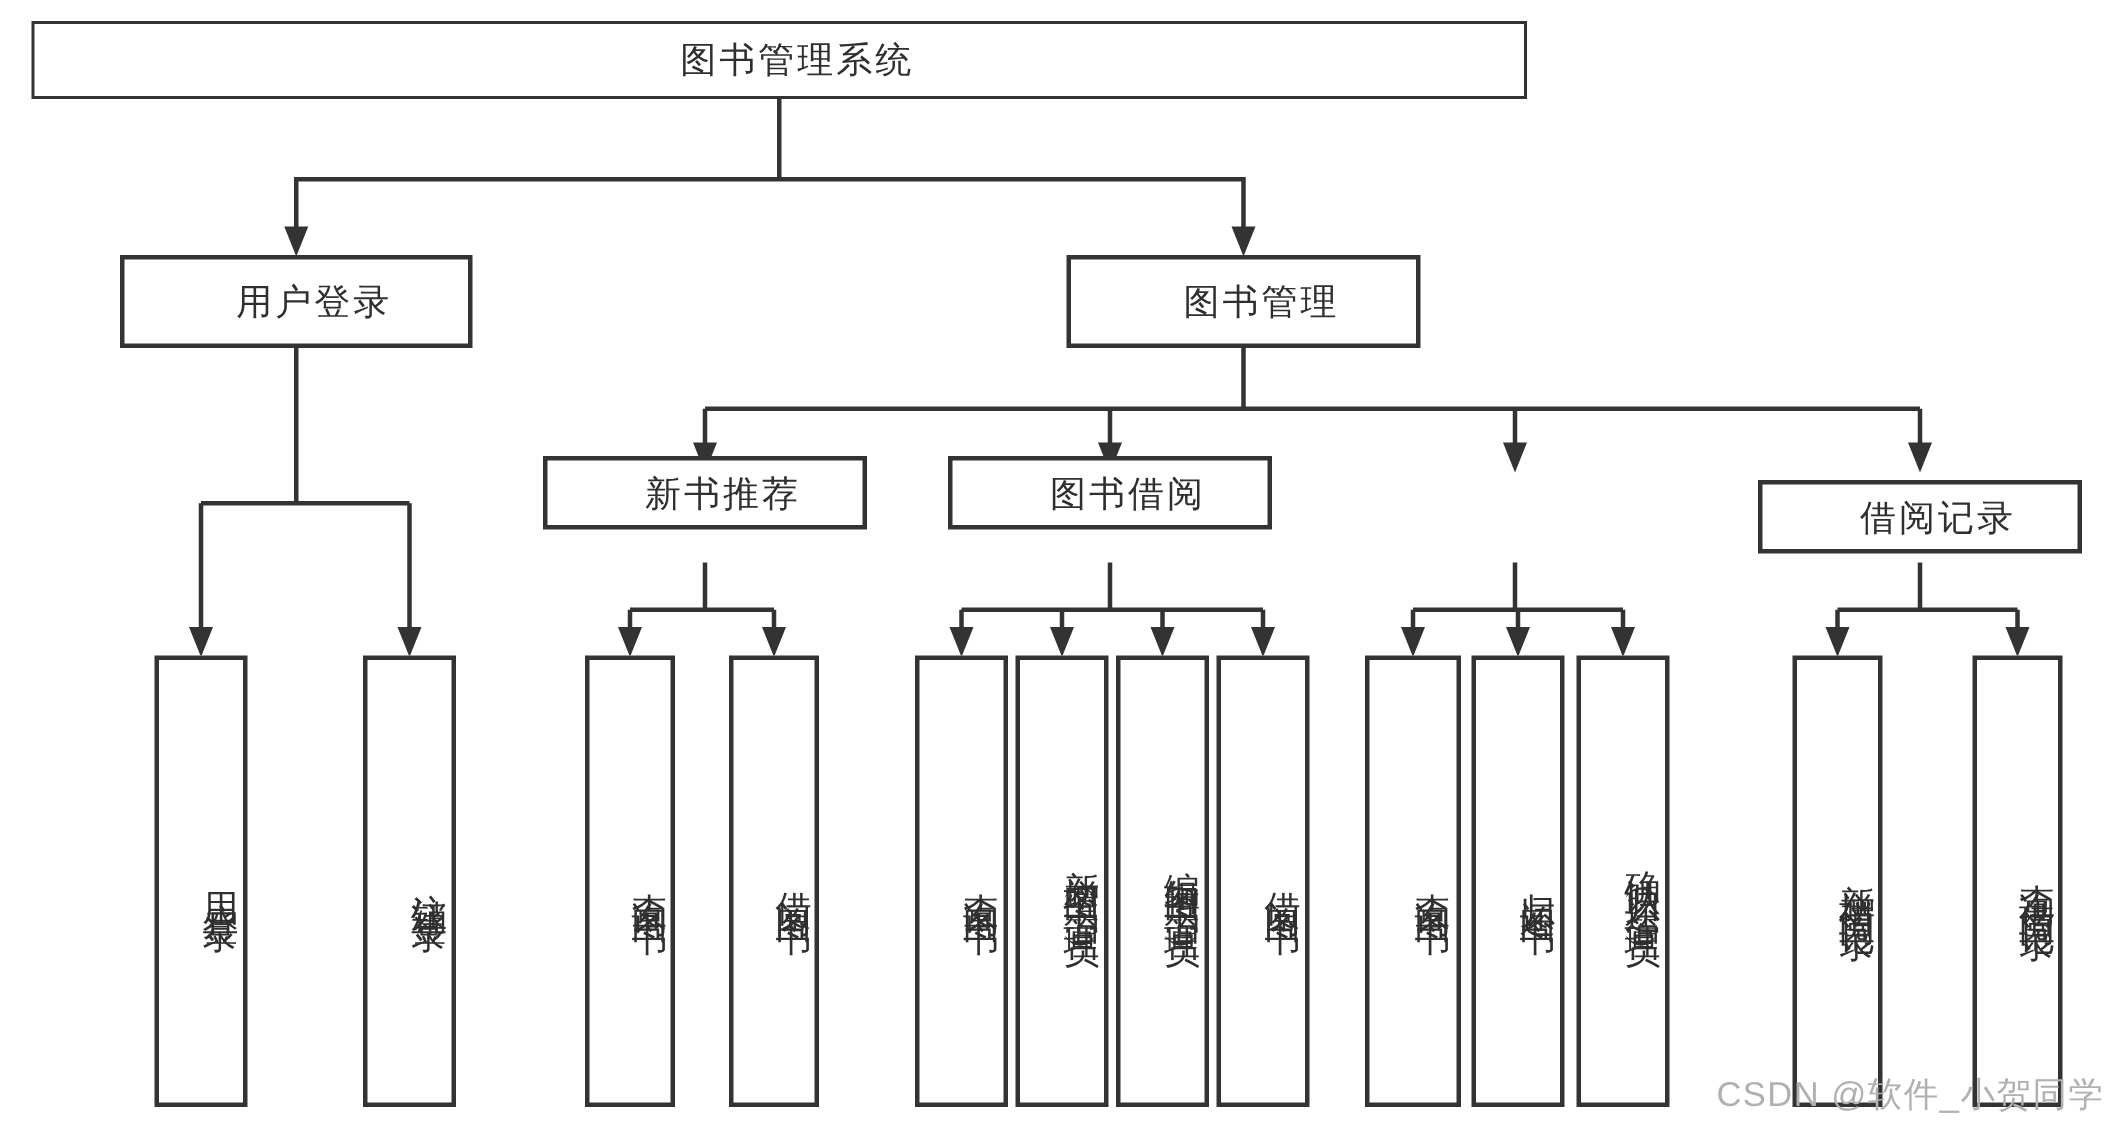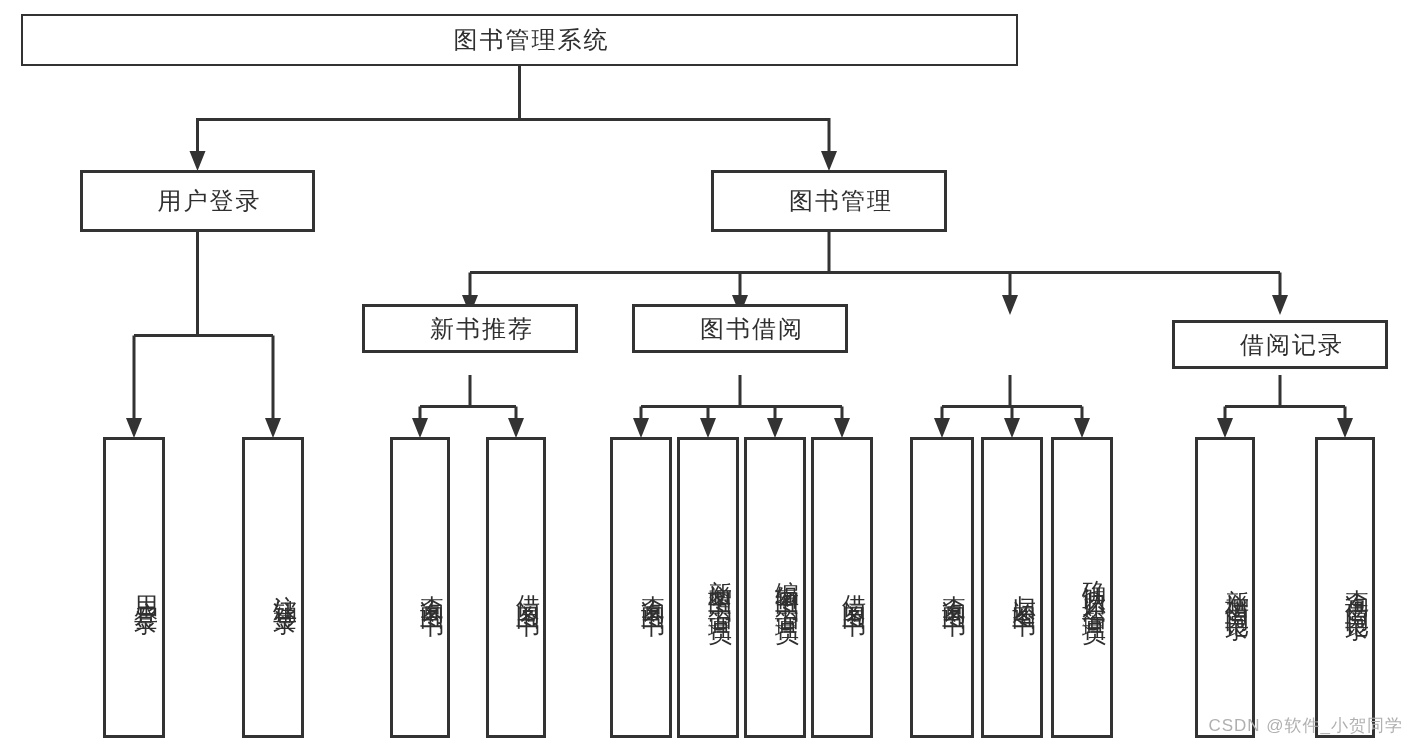--- a/index.html
+++ b/index.html
@@ -16,21 +16,21 @@
   .hlabel{font-size:24px;letter-spacing:2px;white-space:nowrap;}
   .root{left:21px;top:14px;width:997px;height:52px;border-width:2px;}
   .l2{top:170px;height:62px;}
   .l3{top:304px;height:49px;width:216px;}
   .leaf{top:437px;height:301px;}
   .vtext{
     writing-mode:vertical-rl;text-orientation:mixed;
     font-size:24px;letter-spacing:6px;line-height:1;white-space:nowrap;
   }
   .watermark{
-    position:absolute;top:714px;right:2px;font-size:17px;letter-spacing:1px;
+    position:absolute;top:714px;right:2px;font-size:23px;letter-spacing:1px;
     color:#b0b0b0;white-space:nowrap;z-index:5;
   }
 </style>
 </head>
 <body>
 
 <div class="canvas">
 
   <svg class="connectors" width="1405" height="747" viewBox="0 0 1405 747">
     <g stroke="#333333" stroke-width="3" fill="none">

